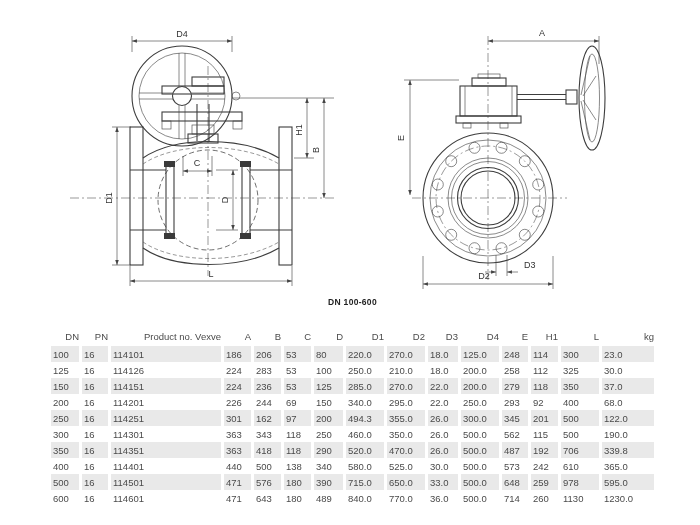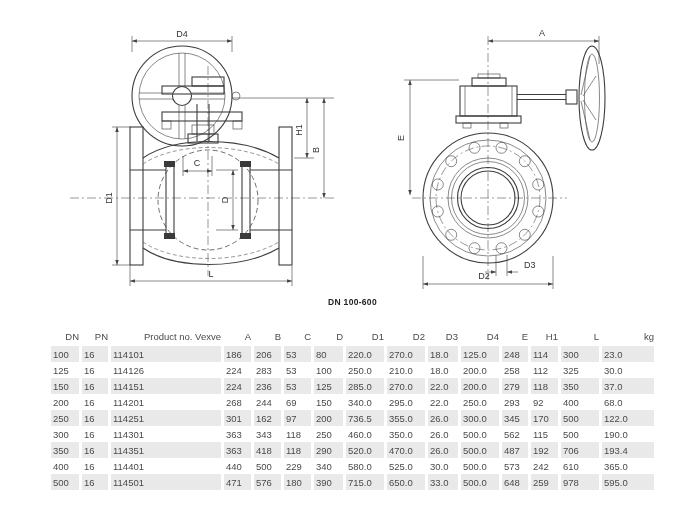--- a/index.html
+++ b/index.html
@@ -311,47 +311,47 @@
           <td>200.0</td>
           <td>279</td>
           <td>118</td>
           <td>350</td>
           <td>37.0</td>
         </tr>
         <tr>
           <td>200</td>
           <td>16</td>
           <td>114201</td>
-          <td>268</td>
+          <td>226</td>
           <td>244</td>
           <td>69</td>
           <td>150</td>
           <td>340.0</td>
           <td>295.0</td>
           <td>22.0</td>
           <td>250.0</td>
           <td>293</td>
           <td>92</td>
           <td>400</td>
           <td>68.0</td>
         </tr>
         <tr class="shaded">
           <td>250</td>
           <td>16</td>
           <td>114251</td>
           <td>301</td>
           <td>162</td>
           <td>97</td>
           <td>200</td>
-          <td>736.5</td>
+          <td>494.3</td>
           <td>355.0</td>
           <td>26.0</td>
           <td>300.0</td>
           <td>345</td>
-          <td>170</td>
+          <td>201</td>
           <td>500</td>
           <td>122.0</td>
         </tr>
         <tr>
           <td>300</td>
           <td>16</td>
           <td>114301</td>
           <td>363</td>
           <td>343</td>
           <td>118</td>
@@ -373,29 +373,29 @@
           <td>418</td>
           <td>118</td>
           <td>290</td>
           <td>520.0</td>
           <td>470.0</td>
           <td>26.0</td>
           <td>500.0</td>
           <td>487</td>
           <td>192</td>
           <td>706</td>
-          <td>193.4</td>
+          <td>339.8</td>
         </tr>
         <tr>
           <td>400</td>
           <td>16</td>
           <td>114401</td>
           <td>440</td>
           <td>500</td>
-          <td>229</td>
+          <td>138</td>
           <td>340</td>
           <td>580.0</td>
           <td>525.0</td>
           <td>30.0</td>
           <td>500.0</td>
           <td>573</td>
           <td>242</td>
           <td>610</td>
           <td>365.0</td>
         </tr>
@@ -409,16 +409,33 @@
           <td>390</td>
           <td>715.0</td>
           <td>650.0</td>
           <td>33.0</td>
           <td>500.0</td>
           <td>648</td>
           <td>259</td>
           <td>978</td>
           <td>595.0</td>
         </tr>
+        <tr>
+          <td>600</td>
+          <td>16</td>
+          <td>114601</td>
+          <td>471</td>
+          <td>643</td>
+          <td>180</td>
+          <td>489</td>
+          <td>840.0</td>
+          <td>770.0</td>
+          <td>36.0</td>
+          <td>500.0</td>
+          <td>714</td>
+          <td>260</td>
+          <td>1130</td>
+          <td>1230.0</td>
+        </tr>
       </tbody>
   </table>
 
 </div>
 
 </body></html>

